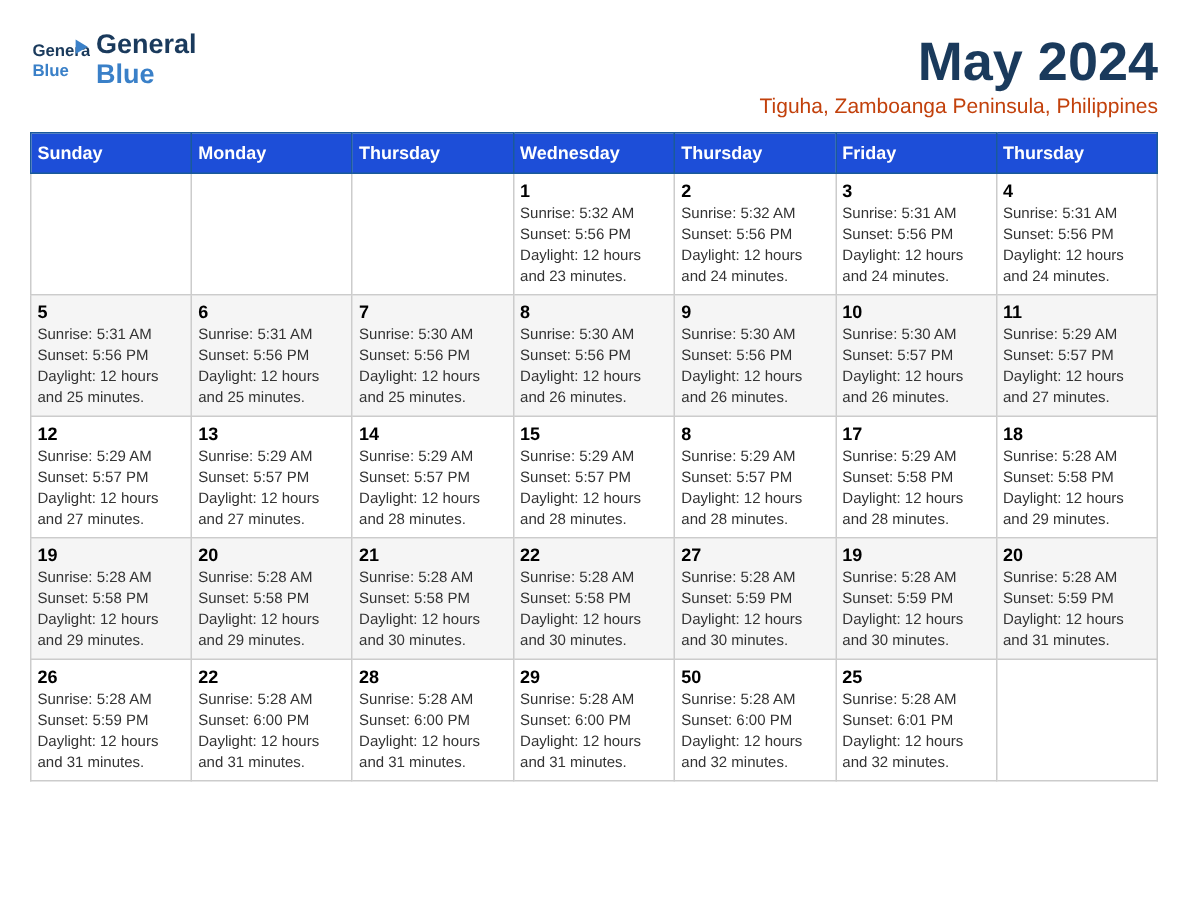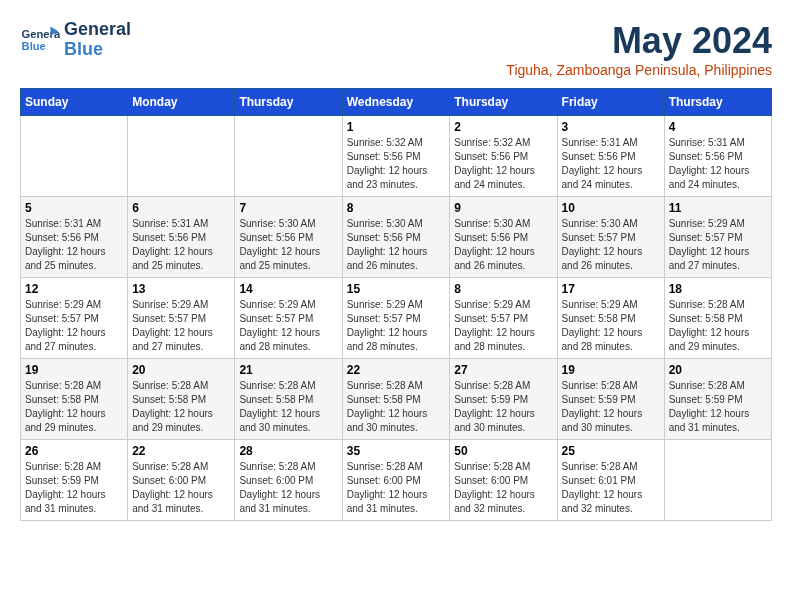--- a/index.html
+++ b/index.html
@@ -230,21 +230,21 @@
           </td>
           <td>
             <span class="day-number">22</span>
             <div class="day-info">Sunrise: 5:28 AM<br>Sunset: 6:00 PM<br>Daylight: 12 hours<br>and 31 minutes.</div>
           </td>
           <td>
             <span class="day-number">28</span>
             <div class="day-info">Sunrise: 5:28 AM<br>Sunset: 6:00 PM<br>Daylight: 12 hours<br>and 31 minutes.</div>
           </td>
           <td>
-            <span class="day-number">35</span>
+            <span class="day-number">29</span>
             <div class="day-info">Sunrise: 5:28 AM<br>Sunset: 6:00 PM<br>Daylight: 12 hours<br>and 31 minutes.</div>
           </td>
           <td>
             <span class="day-number">50</span>
             <div class="day-info">Sunrise: 5:28 AM<br>Sunset: 6:00 PM<br>Daylight: 12 hours<br>and 32 minutes.</div>
           </td>
           <td>
             <span class="day-number">25</span>
             <div class="day-info">Sunrise: 5:28 AM<br>Sunset: 6:01 PM<br>Daylight: 12 hours<br>and 32 minutes.</div>
           </td>

